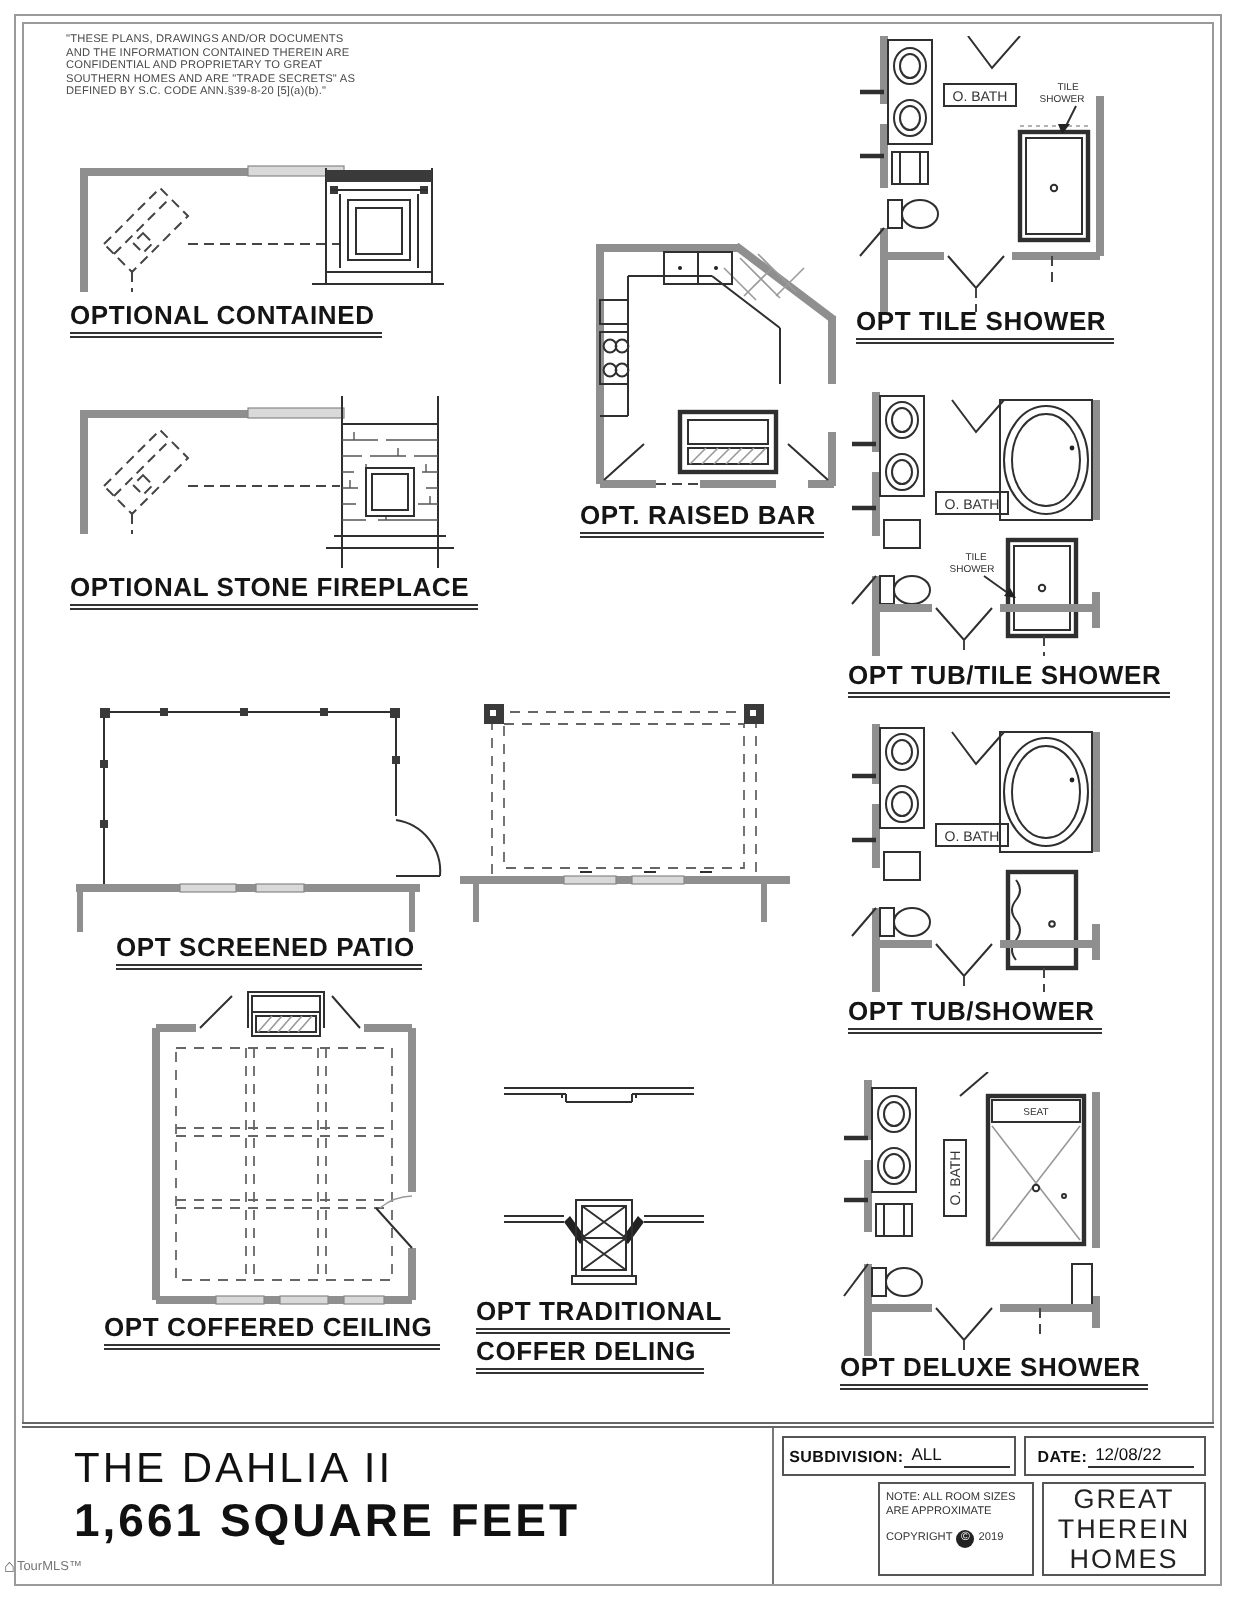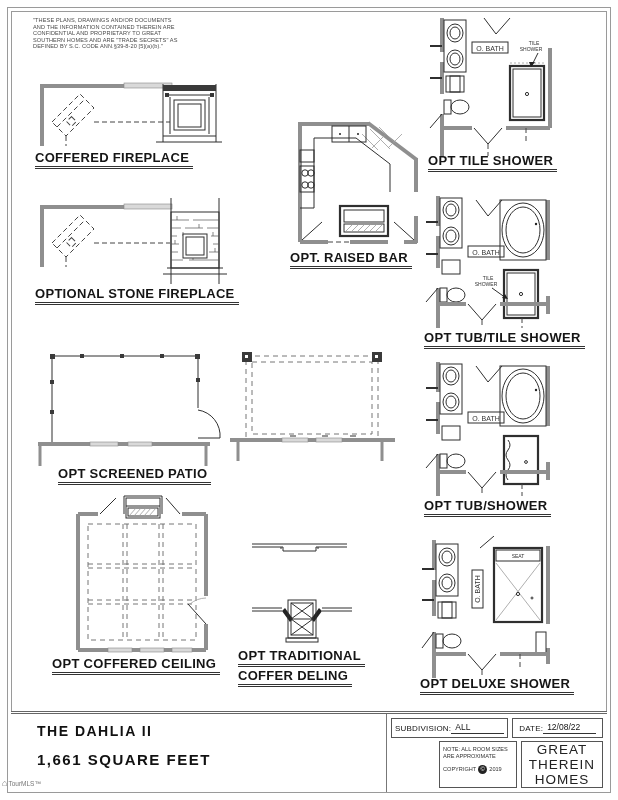--- a/index.html
+++ b/index.html
@@ -22,28 +22,28 @@
   .g{stroke:#9a9a9a;stroke-width:0.8;fill:none;}
   .fillD{fill:#3a3a3a;stroke:none;}
   .winfill{fill:#d9d9d9;stroke:#888;stroke-width:0.6;}
   .stone{stroke:#555;stroke-width:0.7;fill:none;}
   .lbl{font-size:7px;fill:#333;font-family:"Liberation Sans",sans-serif;}
   .note{font-size:5px;fill:#333;font-family:"Liberation Sans",sans-serif;}
   
   .titleblock{position:absolute;left:11px;right:11px;top:711px;height:78px;border-top:3px double #666;
               display:flex;background:#fff;}
   .tb-name{flex:1;padding:9px 0 0 26px;}
-  .tb-name .name{font-size:14px;font-weight:bold;letter-spacing:1.5px;}
-  .tb-name .sqft{font-size:15px;font-weight:bold;letter-spacing:1.5px;margin-top:12px;}
+  .tb-name .name{font-size:21px;font-weight:normal;letter-spacing:1.5px;}
+  .tb-name .sqft{font-size:23px;font-weight:bold;letter-spacing:1.5px;margin-top:0;}
   .tb-right{width:212px;display:flex;flex-direction:column;padding:4px;gap:3px;border-left:1px solid #777;}
   .tb-row1{display:flex;gap:4px;height:23px;}
   .tb-cell{border:1px solid #555;display:flex;align-items:center;justify-content:center;background:#fff;}
   .tb-sub{flex:1.3;}
   .tb-date{flex:1;}
-  .tb-lab{font-size:8px;font-weight:normal;letter-spacing:0.2px;}
+  .tb-lab{font-size:8px;font-weight:bold;letter-spacing:0.2px;}
   .tb-val{border-bottom:1px solid #333;min-width:46px;text-align:left;padding:0 3px 1px 4px;font-size:8.5px;}
   .tb-row2{display:flex;gap:4px;flex:1;margin-left:48px;}
   .tb-note{width:70px;border:1px solid #555;font-size:5.6px;line-height:6.6px;padding:4px 3px;color:#333;}
   .copyline{margin-top:6px;display:flex;align-items:center;gap:2px;font-size:5.6px;}
   .copy-circle{display:inline-block;width:9px;height:9px;border-radius:50%;background:#222;color:#fff;
                font-size:6px;line-height:9px;text-align:center;}
   .tb-company{flex:1;border:1px solid #555;display:flex;flex-direction:column;align-items:center;
               justify-content:center;font-size:13.5px;letter-spacing:1px;color:#222;line-height:15px;}
   .watermark{position:absolute;left:2px;top:779px;display:flex;align-items:flex-end;gap:1px;
              font-size:6.5px;color:#777;}
@@ -82,21 +82,21 @@
     <rect x="9" y="9" width="4" height="4" class="fillD"></rect>
     <rect x="54" y="9" width="4" height="4" class="fillD"></rect>
     <line x1="9" y1="11" x2="58" y2="11" class="thin"></line>
     <line x1="14" y1="13" x2="14" y2="50" class="thin"></line>
     <line x1="53" y1="13" x2="53" y2="50" class="thin"></line>
     <rect x="18" y="16" width="31" height="30" class="thin"></rect>
     <rect x="22" y="20" width="23" height="23" class="thin"></rect>
     <line x1="7" y1="52" x2="60" y2="52" class="thin"></line>
     <line x1="0" y1="58" x2="66" y2="58" class="thin"></line>
   </svg>
-  <div class="opt-label" style="left:35px;top:150px">COFFERED  FIREPLACE</div>
+  <div class="opt-label" style="left:35px;top:150px">OPTIONAL  CONTAINED</div>
 
   <svg class="drawing" style="left:36px;top:203px" width="140" height="72" viewBox="0 0 140 72">
     <line x1="6" y1="2" x2="6" y2="64" class="wall"></line>
     <line x1="4" y1="4" x2="90" y2="4" class="wall"></line>
     <rect x="88" y="1" width="48" height="5" class="winfill"></rect>
     <polygon points="16,40 44,12 58,26 30,54" class="dash"></polygon>
     <line x1="21" y1="45" x2="49" y2="17" class="dash"></line>
     <rect x="32" y="36" width="7" height="7" transform="rotate(45 35.5 39.5)" class="dash"></rect>
     <line x1="58" y1="40" x2="134" y2="40" class="dash"></line>
     <line x1="30" y1="54" x2="30" y2="64" class="dash"></line>

